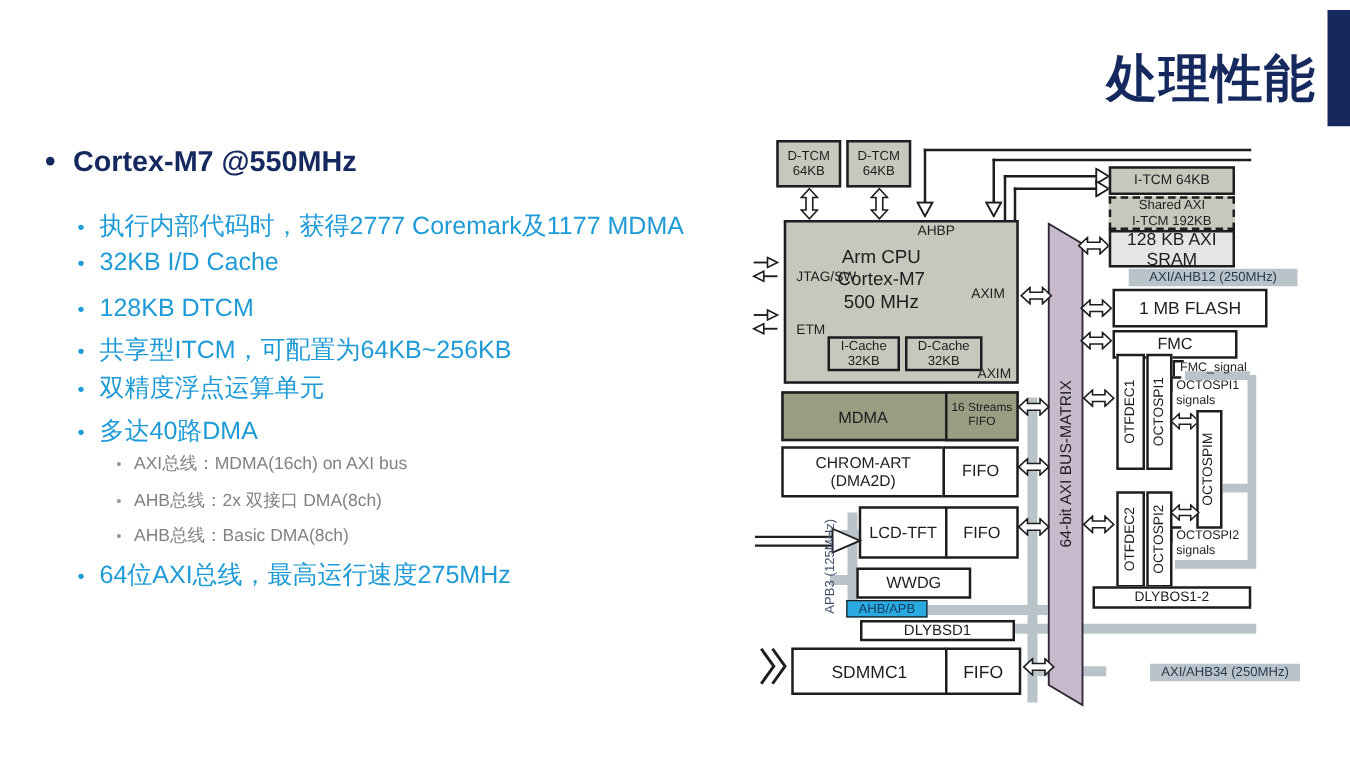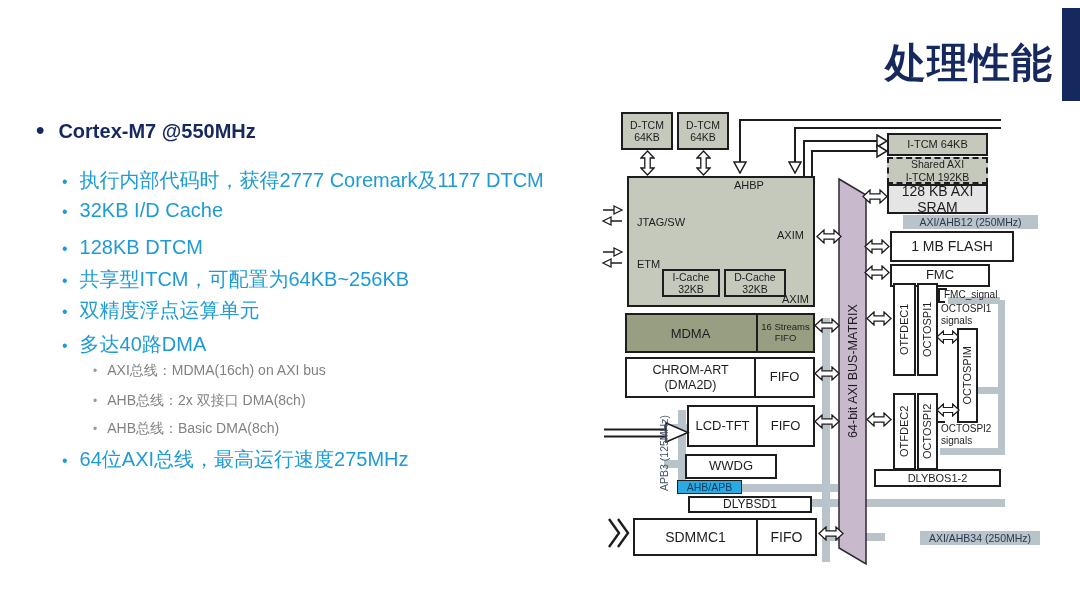--- a/index.html
+++ b/index.html
@@ -3,21 +3,21 @@
 <meta charset="utf-8">
 <style>
   html,body{margin:0;padding:0;background:#fff;width:1080px;height:608px;overflow:hidden;
     font-family:"Liberation Sans","DejaVu Sans",sans-serif;}
   .slide{position:relative;width:1080px;height:608px;background:#fff;}
   .abs{position:absolute;}
   
   .page-title{position:absolute;top:36px;right:27px;font-size:41px;font-weight:600;color:#16295f;letter-spacing:1px;}
   .title-bar{position:absolute;left:1062px;top:8px;width:18px;height:93px;background:#16295f;}
   
-  .h1-item{position:absolute;left:36px;top:116px;font-size:20px;font-weight:700;color:#16295f;}
+  .h1-item{position:absolute;left:36px;top:116px;font-size:23px;font-weight:700;color:#16295f;}
   .h1-item::before{content:"•";margin-right:14px;font-size:24px;}
   .li{position:absolute;color:#1e9bd7;font-size:20px;white-space:nowrap;}
   .li::before{content:"•";margin-right:12px;font-size:16px;}
   .li3{position:absolute;color:#7f8285;font-size:14px;white-space:nowrap;}
   .li3::before{content:"•";margin-right:10px;font-size:12px;color:#9a9da0;}
   
   .box{position:absolute;box-sizing:border-box;border:2px solid #1d1d1f;background:#fff;color:#1d1d1f;
        display:flex;align-items:center;justify-content:center;text-align:center;font-size:12px;line-height:1.15;}
   .pre{white-space:pre-line;}
   .gray{background:#c5c9bb;}
@@ -56,21 +56,21 @@
     </symbol>
   </defs>
 </svg>
 
 <div class="slide">
 
   <div class="title-bar"></div>
   <div class="page-title">处理性能</div>
 
   <div class="h1-item">Cortex-M7 @550MHz</div>
-  <div class="li" style="left:62px;top:167px">执行内部代码时，获得2777 Coremark及1177 DTCM</div>
+  <div class="li" style="left:62px;top:167px">执行内部代码时，获得2777 Coremark及1177 MDMA</div>
   <div class="li" style="left:62px;top:199px">32KB I/D Cache</div>
   <div class="li" style="left:62px;top:236px">128KB DTCM</div>
   <div class="li" style="left:62px;top:266px">共享型ITCM，可配置为64KB~256KB</div>
   <div class="li" style="left:62px;top:297px">双精度浮点运算单元</div>
   <div class="li" style="left:62px;top:331px">多达40路DMA</div>
   <div class="li3" style="left:93px;top:362px">AXI总线：MDMA(16ch) on AXI bus</div>
   <div class="li3" style="left:93px;top:392px">AHB总线：2x 双接口 DMA(8ch)</div>
   <div class="li3" style="left:93px;top:420px">AHB总线：Basic DMA(8ch)</div>
   <div class="li" style="left:62px;top:446px">64位AXI总线，最高运行速度275MHz</div>
 
@@ -113,20 +113,21 @@
 64KB</div>
   <svg class="arr" style="left:640px;top:150px" width="15" height="26">
       <use href="#varrow"></use>
     </svg>
   <svg class="arr" style="left:696px;top:150px" width="15" height="26">
       <use href="#varrow"></use>
     </svg>
 
   <div class="box gray" style="left:627px;top:176px;width:188px;height:131px"></div>
   <div class="cpu-label" style="left:734px;top:179px">AHBP</div>
+  <div class="cpu-label" style="left:670px;top:197px;font-size:15px;text-align:center;line-height:18px;white-space:pre-line"><span>Arm  CPU</span><br><span>Cortex-M7</span><br><span>500 MHz</span></div>
   <div class="cpu-label" style="left:637px;top:216px">JTAG/SW</div>
   <div class="cpu-label" style="left:637px;top:258px">ETM</div>
   <div class="cpu-label" style="left:777px;top:229px">AXIM</div>
   <div class="cpu-label" style="left:782px;top:293px">AXIM</div>
   <div class="box gray pre" style="left:662px;top:269px;width:58px;height:28px;font-size:10.5px">I-Cache
 32KB</div>
   <div class="box gray pre" style="left:724px;top:269px;width:62px;height:28px;font-size:10.5px">D-Cache
 32KB</div>
 
   <svg class="arr" style="left:602px;top:205px" width="22" height="22">

